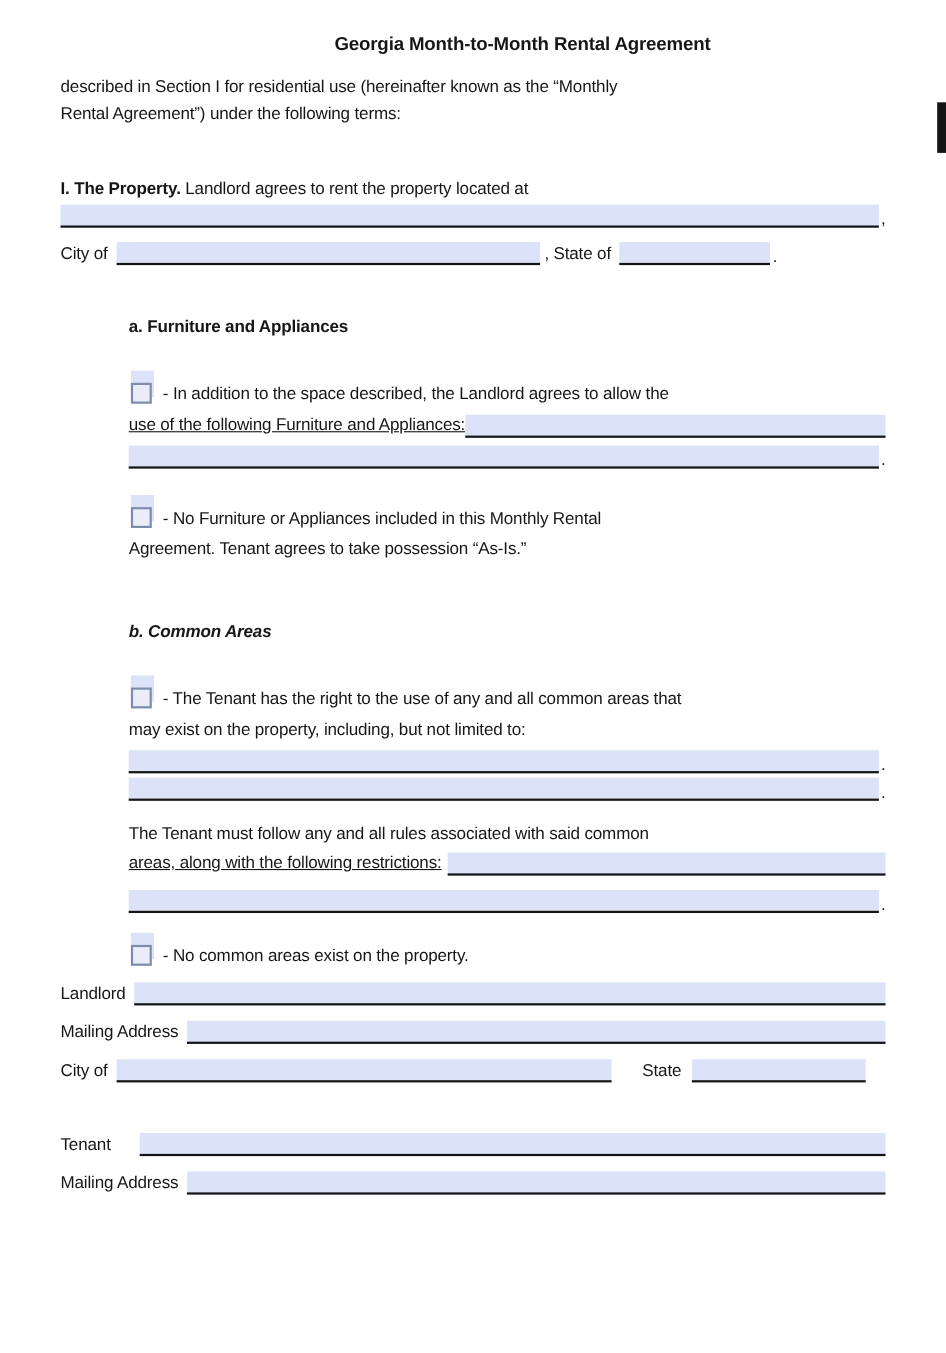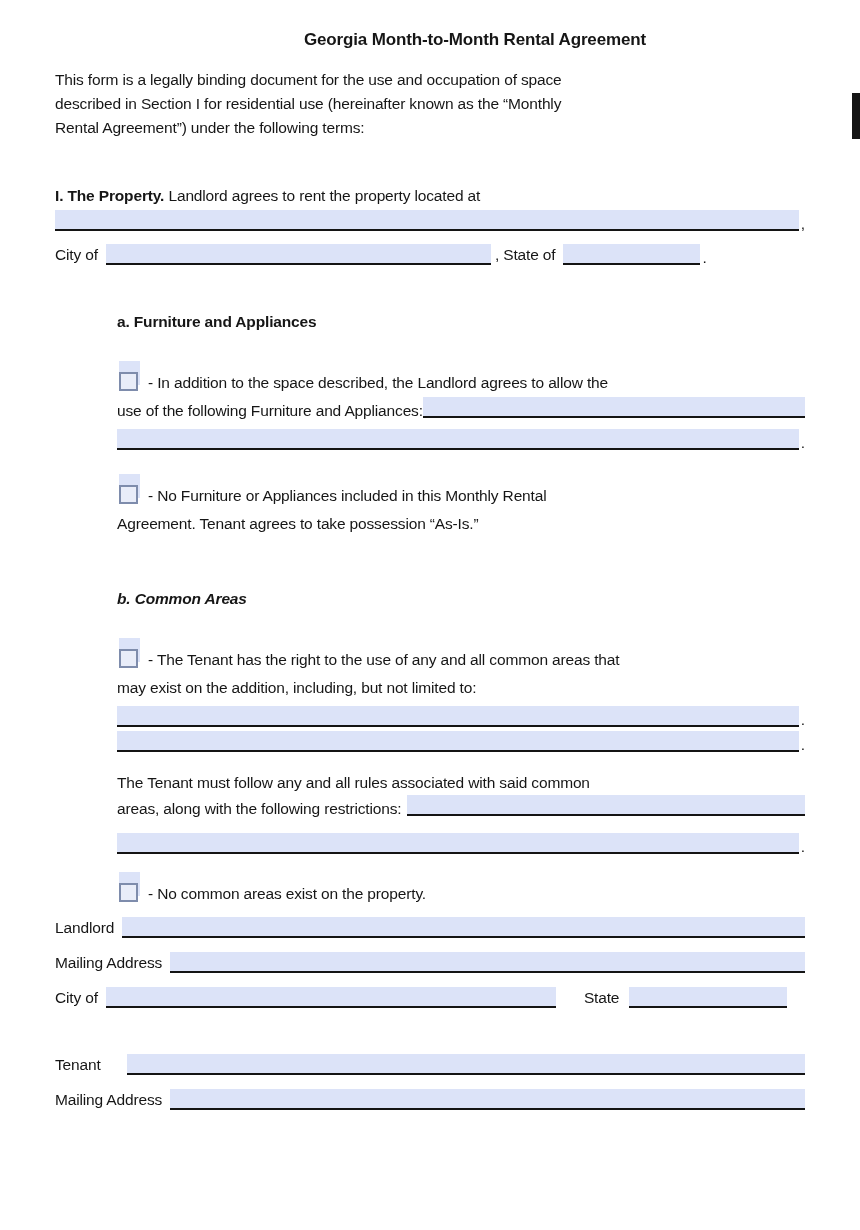--- a/index.html
+++ b/index.html
@@ -25,21 +25,21 @@
   .lbl.after{margin-left:4px;}
   .indent{margin-left:62px;}
   .subhead{font-weight:bold;}
   .a-head{margin-top:48px;}
   .b-head{margin-top:52px;font-style:italic;}
   .cbitem{position:relative;margin-top:38px;line-height:28px;}
   .cbitem .line1{padding-left:31px;}
   .cb{position:absolute;left:2px;top:-8px;width:22px;height:36px;display:inline-block;}
   .cb-hl{position:absolute;top:0;left:0;width:21px;height:24px;background:#dce3f8;}
   .cb-box{position:absolute;top:11px;left:0;width:15px;height:15px;border:2px solid #7e8cac;background:#e9edf9;}
-  .flexline{display:flex;align-items:flex-start;}
+  .flexline{display:flex;align-items:center;text-decoration:underline;}
   .flexline .txt{white-space:nowrap;line-height:28px;}
   .cont-row{margin-top:4px;}
   .rules{margin-top:18px;line-height:25px;}
   .rules-cont{margin-top:10px;}
   .s2head{margin-top:58px;line-height:24px;}
   .frow2{display:flex;align-items:center;margin-top:12px;height:23px;}
   .city-field2{width:450px;flex:none;}
   .state-lbl{margin-left:28px;margin-right:10px;line-height:21px;white-space:nowrap;}
   .state-field2{width:158px;flex:none;}
   .tenant-block{margin-top:44px;gap:18px;}
@@ -47,21 +47,20 @@
   .scroll-artifact{position:absolute;right:0;top:93px;width:8px;height:46px;background:#151515;}
 </style>
 </head>
 <body>
 
 <div class="page">
 
   <div class="title">Georgia Month-to-Month Rental Agreement</div>
 
   <div class="intro">
-    <div>This form is a legally binding document for the use and occupation of space</div>
     <div>described in Section I for residential use (hereinafter known as the “Monthly</div>
     <div>Rental Agreement”) under the following terms:</div>
   </div>
 
   <div class="s1head">
     <span class="b">I. The Property.</span><span> Landlord agrees to rent the property located at</span>
   </div>
   <div class="frow" style="margin-top:4px;">
     <div class="field grow"></div>
     <span class="punct">,</span>
@@ -104,21 +103,21 @@
     </div>
 
     <div class="subhead b-head">b. Common Areas</div>
 
     <div class="cbitem">
       <span class="cb">
         <span class="cb-hl"></span>
         <span class="cb-box"></span>
       </span>
       <div class="line1">- The Tenant has the right to the use of any and all common areas that</div>
-      <div>may exist on the addition, including, but not limited to:</div>
+      <div>may exist on the property, including, but not limited to:</div>
       <div class="frow cont-row">
         <div class="field grow"></div>
         <span class="punct">.</span>
       </div>
       <div class="frow cont-row">
         <div class="field grow"></div>
         <span class="punct">.</span>
       </div>
     </div>
 

